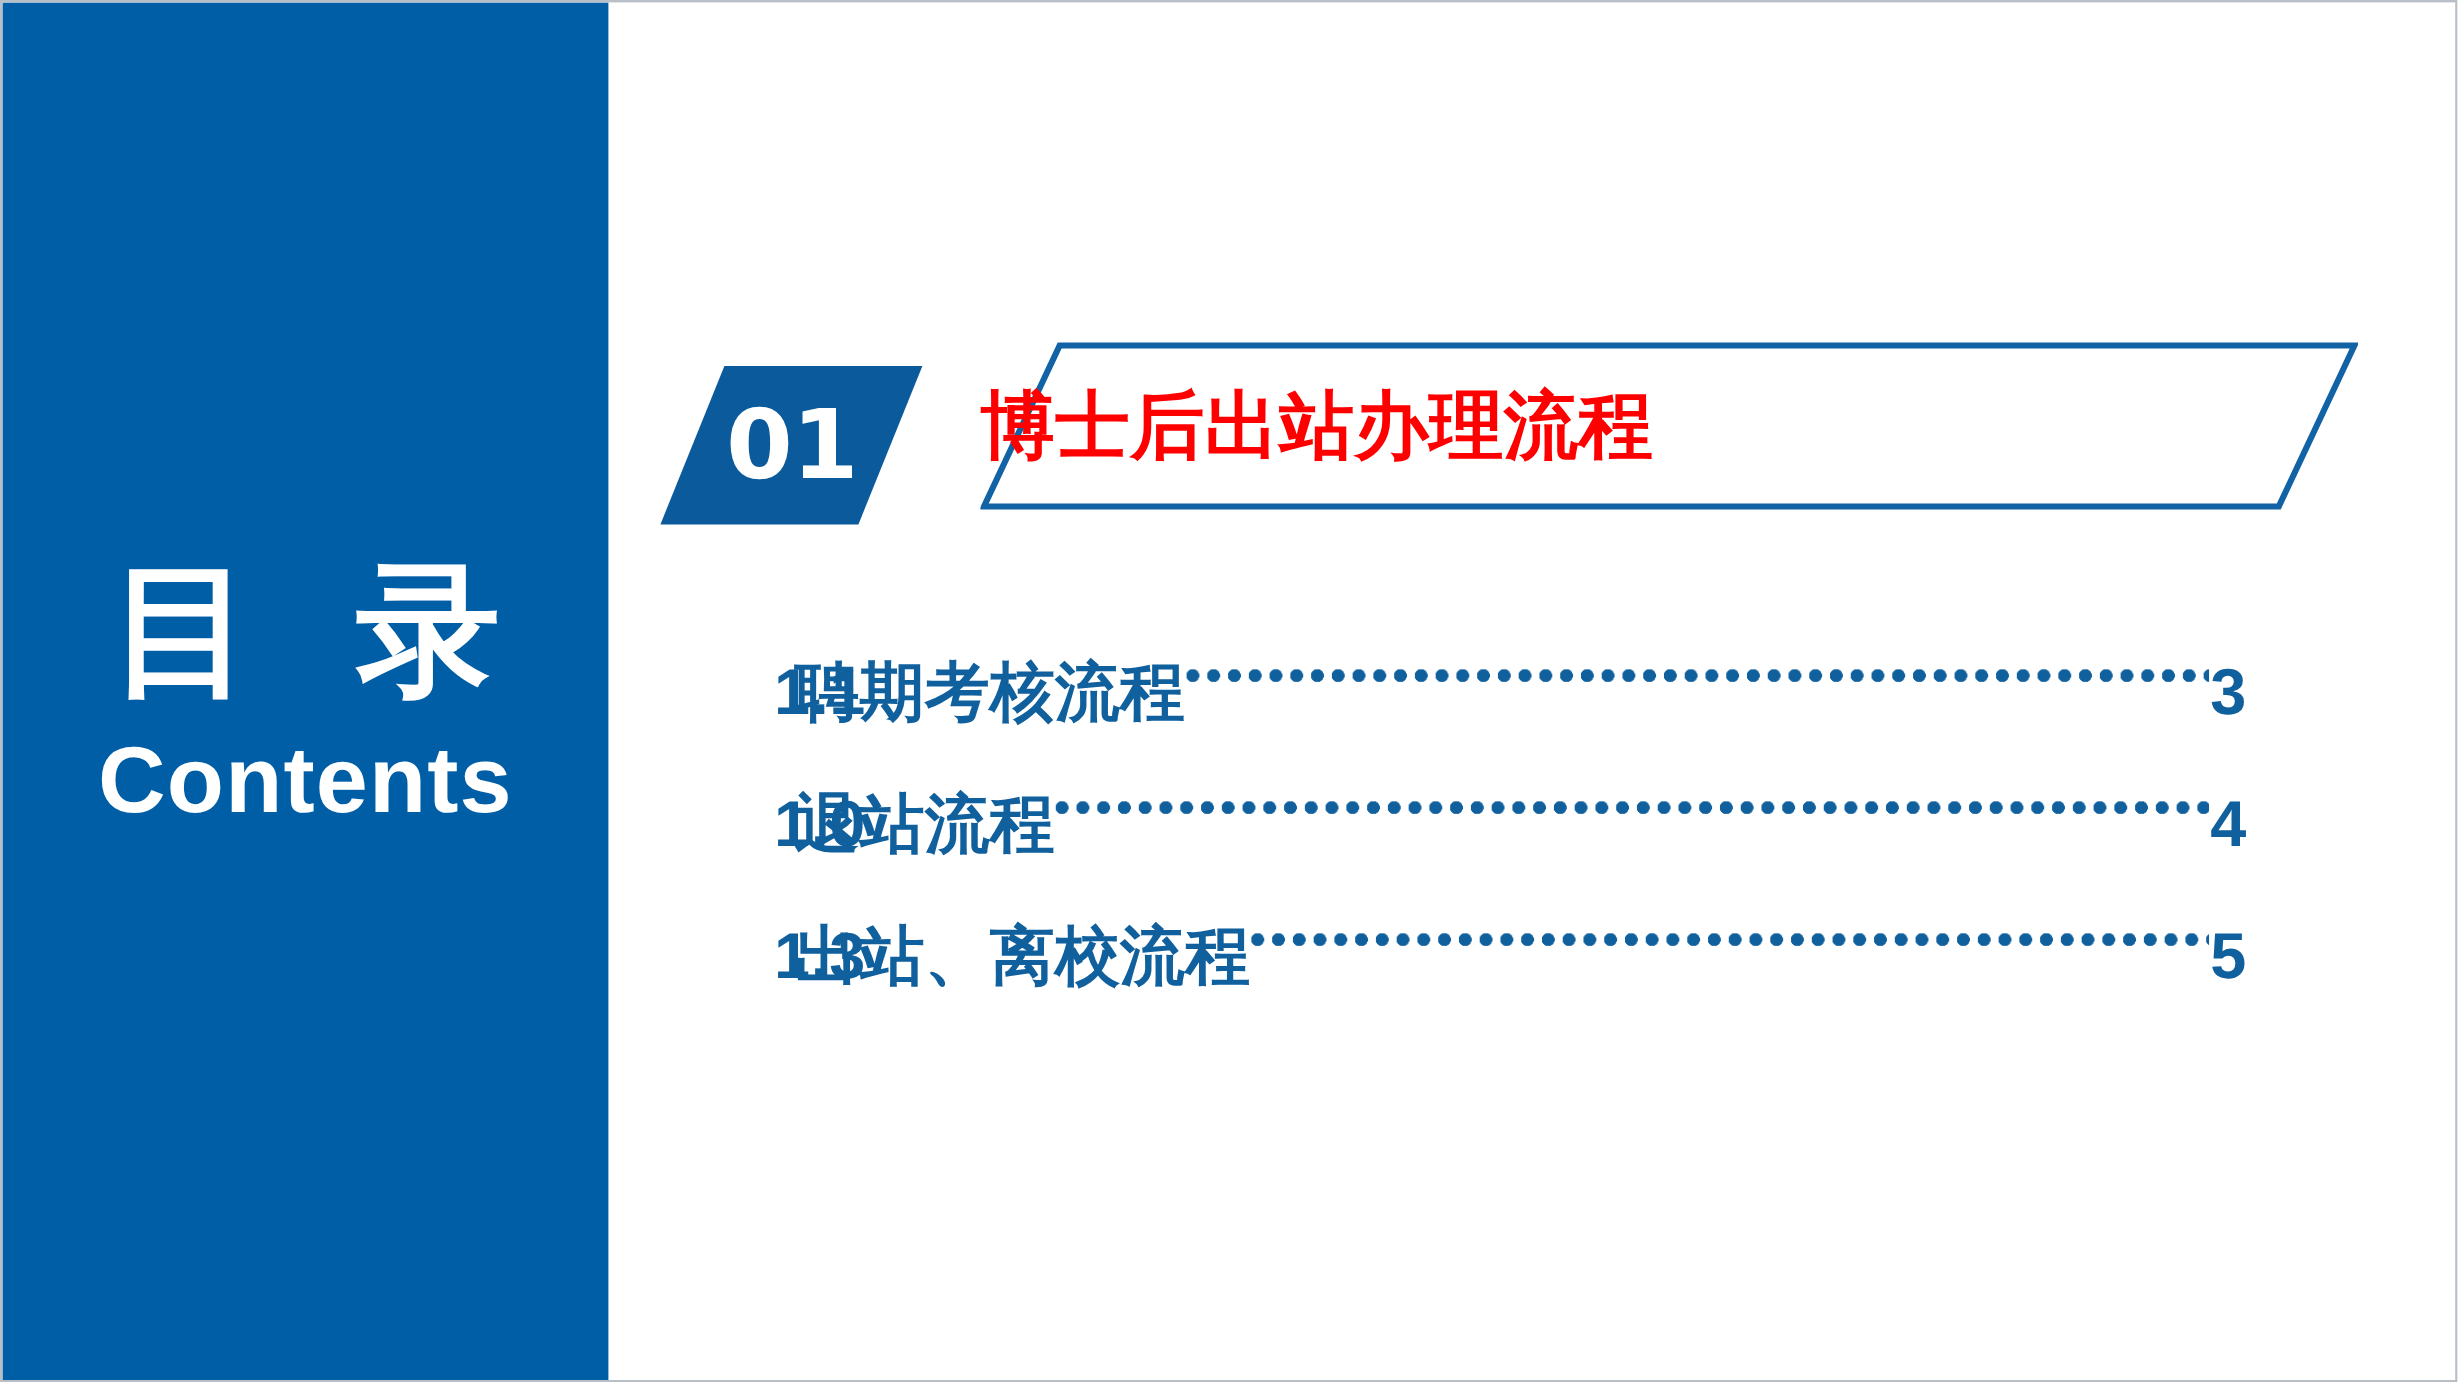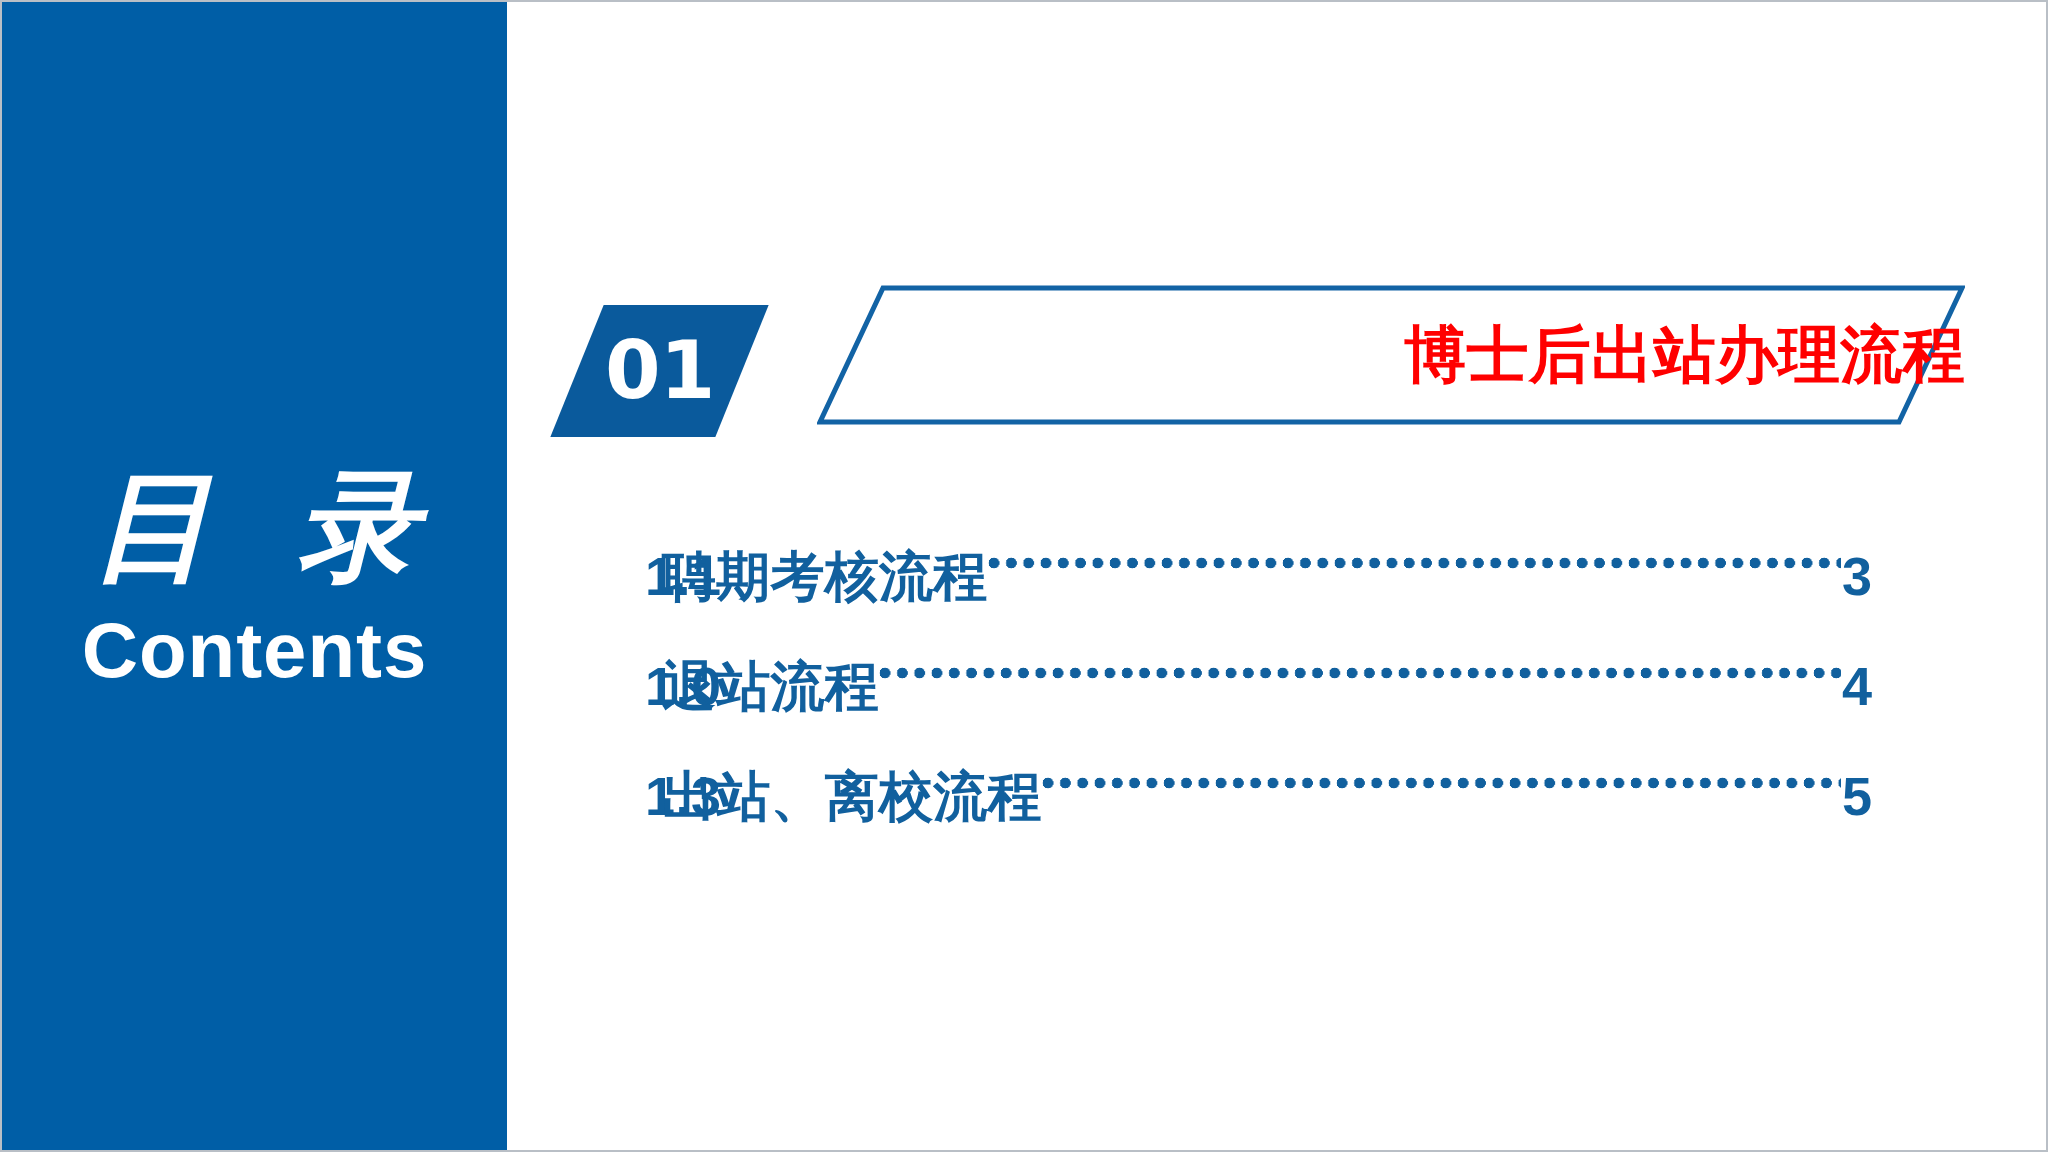--- a/index.html
+++ b/index.html
@@ -44,21 +44,20 @@
 
   .panel-title-cn {
     color: #ffffff;
     font-size: 120px;
     font-weight: 700;
     letter-spacing: 0.18em;
     line-height: 1.05;
     margin: 0 0 20px 0.18em;
     white-space: nowrap;
     font-family: "DejaVu Sans", "Liberation Sans", sans-serif;
-    font-style: italic;
   }
 
   .panel-title-en {
     color: #ffffff;
     font-size: 78px;
     font-weight: 700;
     letter-spacing: 0.012em;
     line-height: 1.05;
     margin: 0;
     white-space: nowrap;
@@ -121,21 +120,21 @@
   }
 
   .section-title {
     position: absolute;
     left: 240px;
     top: 0px;
     width: 1148px;
     height: 140px;
     display: flex;
     align-items: center;
-    justify-content: flex-end;
+    justify-content: flex-start;
   }
 
   .section-title-text {
     color: #FF0000;
     font-size: 62px;
     font-weight: 700;
     letter-spacing: 0.005em;
     line-height: 1;
     white-space: nowrap;
     font-family: "DejaVu Sans", "Liberation Sans", sans-serif;

